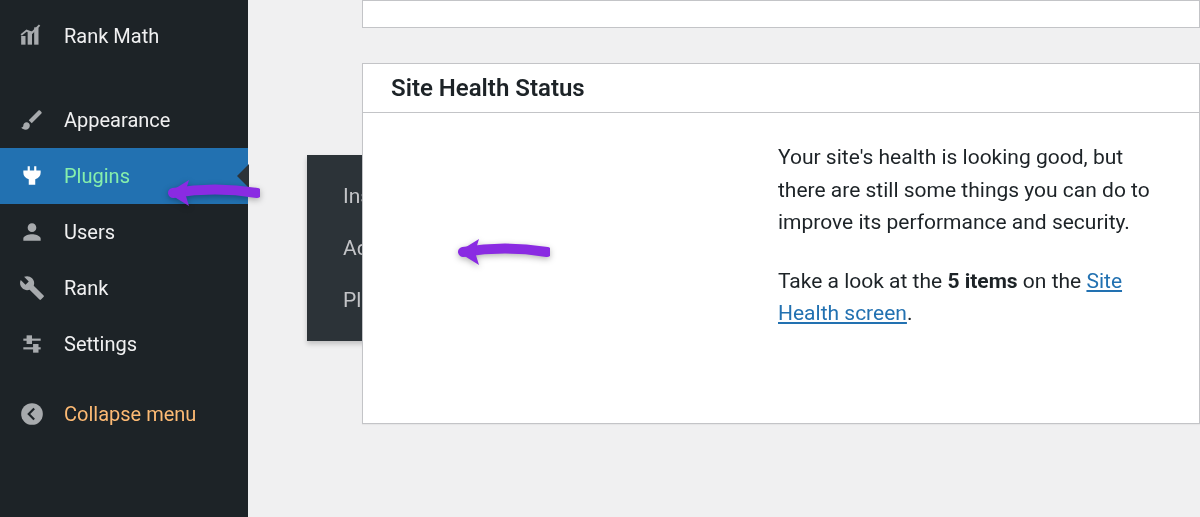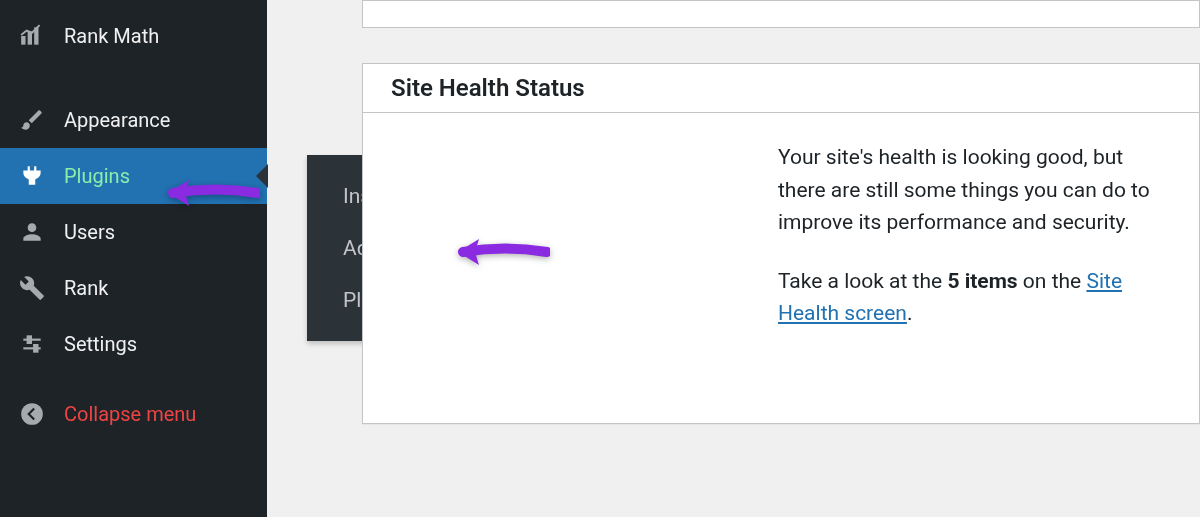--- a/index.html
+++ b/index.html
@@ -8,35 +8,35 @@
       background: #f0f0f1;
       width: 1200px;
       height: 517px;
       overflow: hidden;
       position: relative;
     }
     .sidebar {
       position: absolute;
       left: 0;
       top: 0;
-      width: 267px;
+      width: 248px;
       height: 517px;
       background: #1d2327;
     }
     .menu-item {
       display: flex;
       align-items: center;
       padding: 14px 18px;
       cursor: pointer;
       color: #f0f0f1;
       font-size: 20px;
       position: relative;
     }
     .menu-item.collapse-item {
-      color: #ef4444;
+      color: #fdba74;
     }
     .menu-item.active {
       background: #2271b1;
       color: #86efac;
     }
     .menu-item.active::after {
       content: "";
       position: absolute;
       right: -1px;
       top: 50%;

